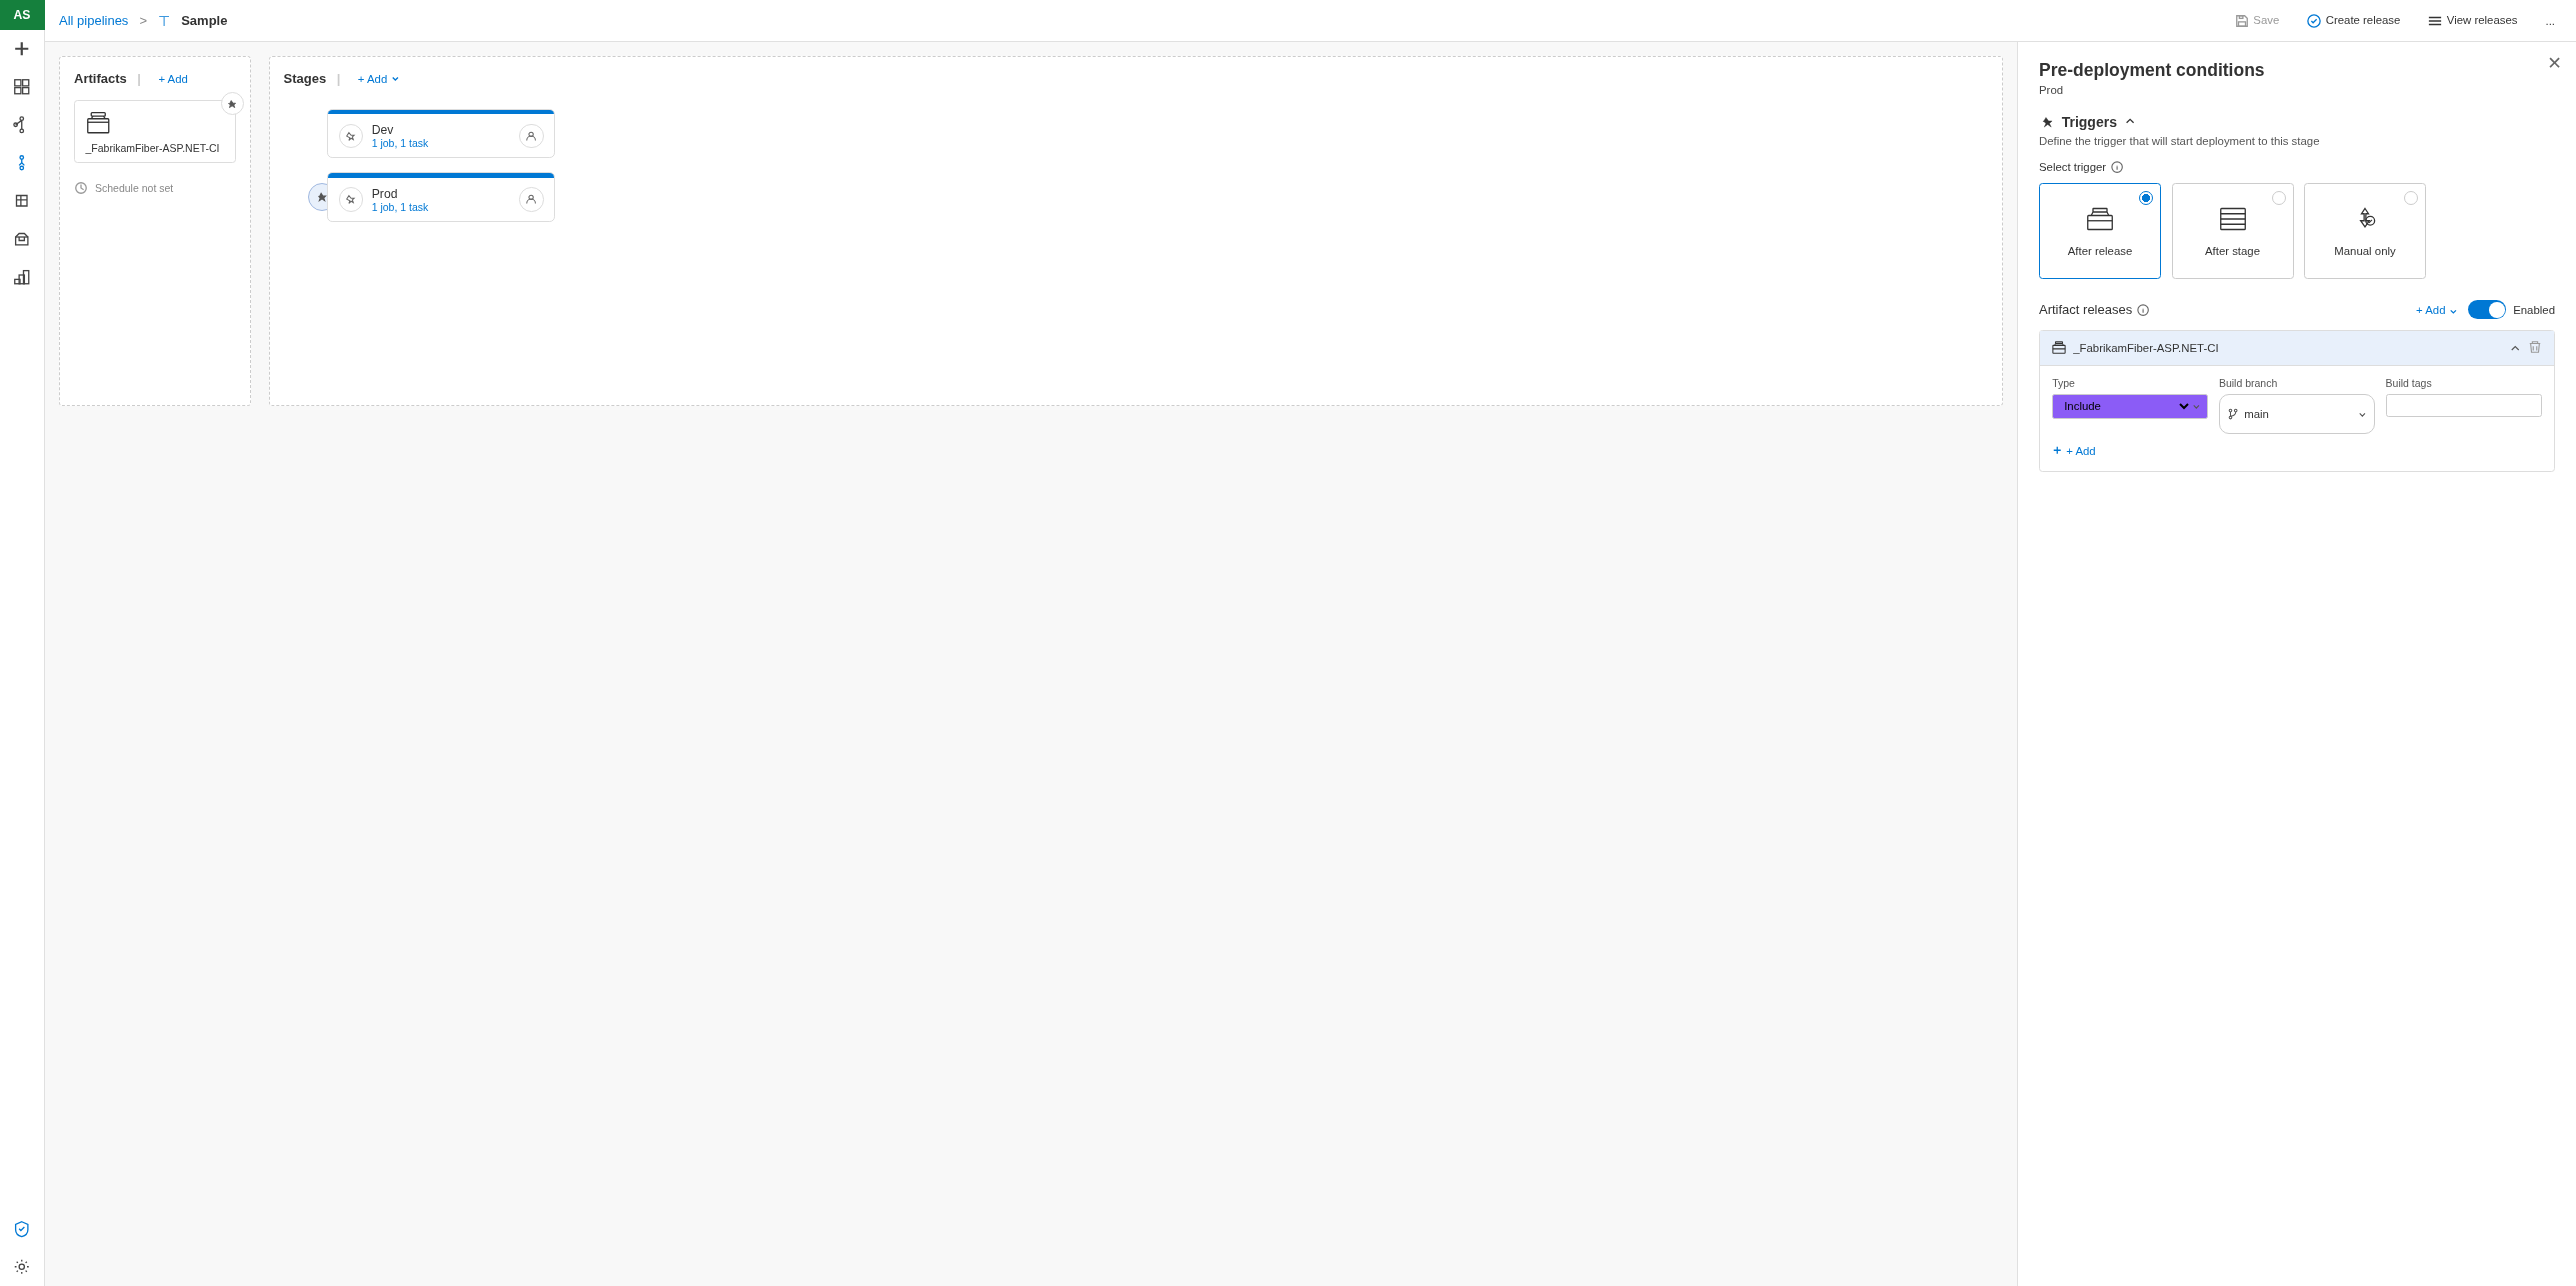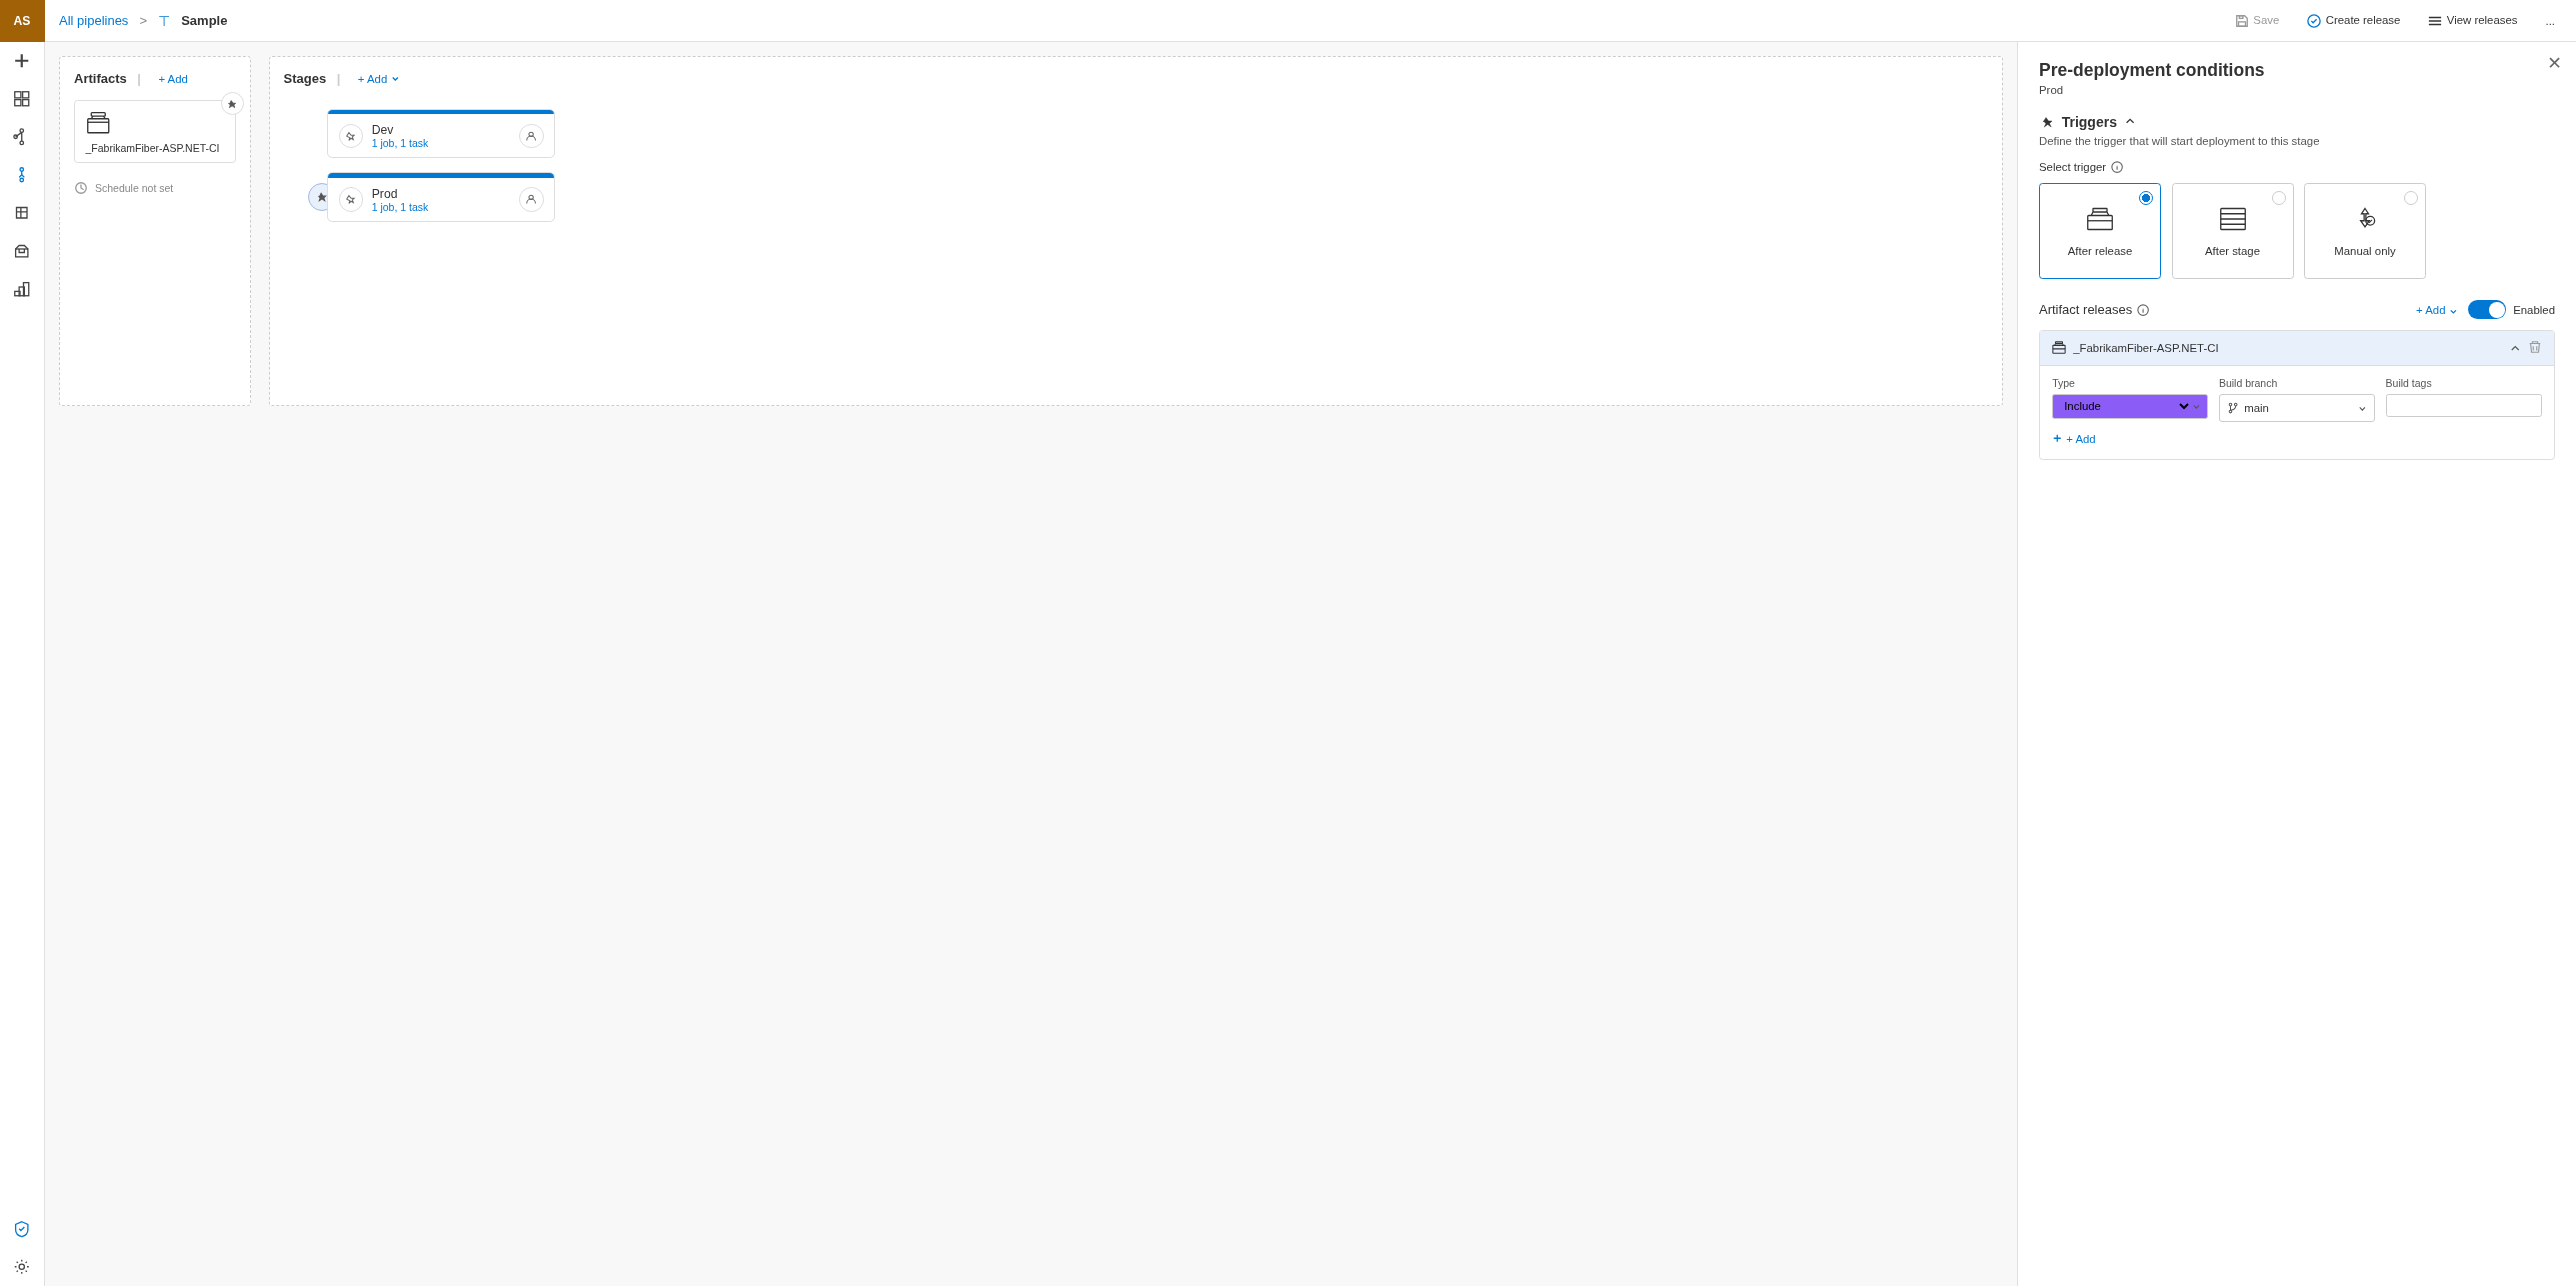--- a/index.html
+++ b/index.html
@@ -1,20 +1,20 @@
 <!DOCTYPE html>
 <html style="font-size:14px"><head>
   <meta charset="utf-8">
   <style>
     * { box-sizing: border-box; margin: 0; padding: 0; }
     body { font-family: 'Segoe UI', sans-serif; font-size: 12.2px; background: #fff; color: #333; display: flex; height: 100vh; overflow: hidden; }
 
     
     .sidebar { width: 45px; background: #fff; border-right: 0.9px solid #e0e0e0; display: flex; flex-direction: column; align-items: center; padding-top: 0; }
-    .sidebar-avatar { width: 45px; height: 42px; background: #a16207; display: flex; align-items: center; justify-content: center; color: white; font-weight: bold; font-size: 12.2px; }
+    .sidebar-avatar { width: 45px; height: 30px; background: #15803d; display: flex; align-items: center; justify-content: center; color: white; font-weight: bold; font-size: 12.2px; }
     .sidebar-icon { width: 45px; height: 38px; display: flex; align-items: center; justify-content: center; color: #444; cursor: pointer; }
     .sidebar-icon svg { width: 17.5px; height: 17.5px; }
     .sidebar-bottom { margin-top: auto; }
 
     
     .main { flex: 1; display: flex; flex-direction: column; overflow: hidden; }
 
     
     .topbar { height: 42px; background: #fff; border-bottom: 0.9px solid #e0e0e0; display: flex; align-items: center; padding: 0 14px; gap: 7px; }
     .topbar-breadcrumb { display: flex; align-items: center; gap: 11px; color: #0078d4; font-size: 13px; }
@@ -98,21 +98,21 @@
     .artifact-filter-section { border: 0.9px solid #ddd; border-radius: 3.5px; margin-bottom: 10.5px; }
     .artifact-filter-header { background: #e8f0fb; padding: 8.7px 12.2px; display: flex; align-items: center; gap: 7px; border-bottom: 0.9px solid #ddd; }
     .artifact-filter-name { font-size: 11.4px; font-weight: 500; flex: 1; }
     .delete-btn { color: #999; cursor: pointer; background: none; border: none; font-size: 14px; }
     .filter-table { padding: 10.5px 12.2px; }
     .filter-cols { display: grid; grid-template-columns: 1fr 1fr 1fr; gap: 10.5px; margin-bottom: 7px; }
     .filter-col-header { font-size: 10.5px; color: #555; font-weight: 500; margin-bottom: 5.2px; }
     .filter-select { display: flex; align-items: center; border: 0.9px solid #ccc; border-radius: 2.6px; padding: 4.4px 7px; font-size: 11.4px; cursor: pointer; background: #8b5cf6; }
     .filter-select select { border: none; outline: none; font-size: 11.4px; flex: 1; background: transparent; cursor: pointer; }
     .filter-input { border: 0.9px solid #ccc; border-radius: 2.6px; padding: 4.4px 7px; font-size: 11.4px; width: 100%; }
-    .branch-select { display: flex; align-items: center; border: 0.9px solid #ccc; border-radius: 3px; padding: 7px 7px; font-size: 11.4px; background: white; cursor: pointer; }
+    .branch-select { display: flex; align-items: center; border: 0.9px solid #ccc; border-radius: 10px; padding: 13px 7px; font-size: 11.4px; background: white; cursor: pointer; }
     .branch-select span { flex: 1; }
     .add-filter-btn { display: flex; align-items: center; gap: 3.5px; color: #0078d4; font-size: 11.4px; cursor: pointer; margin-top: 7px; padding: 3.5px 0; background: none; border: none; }
   </style>
 </head>
 <body>
 
 <div class="sidebar">
   <div class="sidebar-avatar">AS</div>
   <div class="sidebar-icon">
     <svg viewBox="0 0 16 16" fill="#444">

